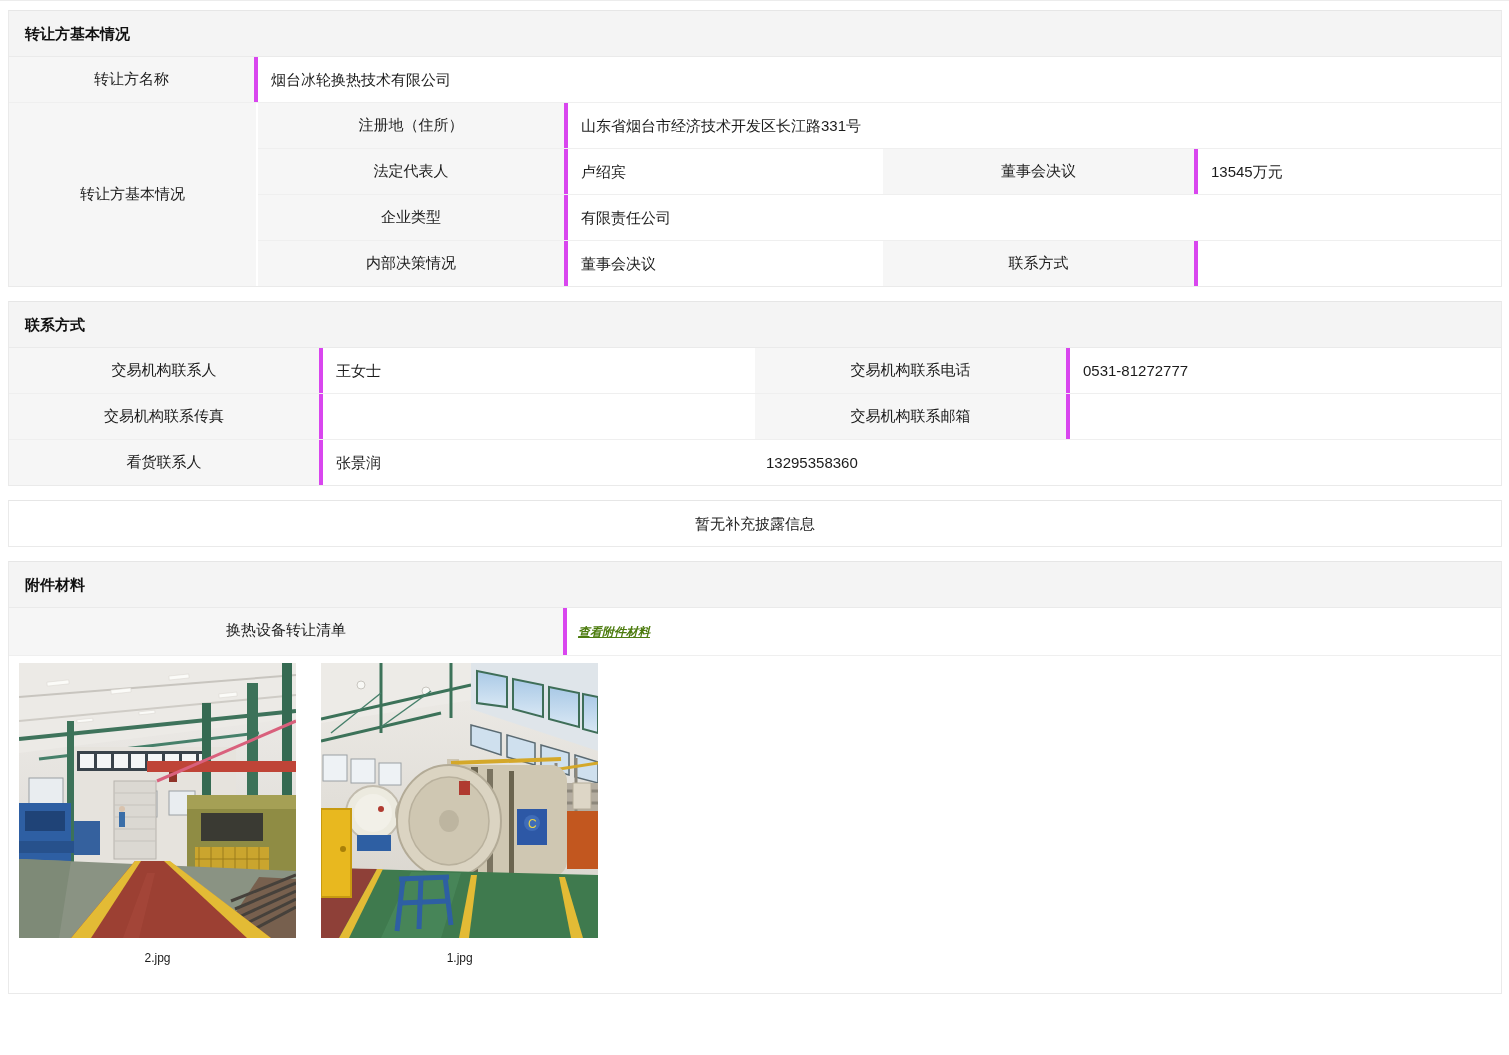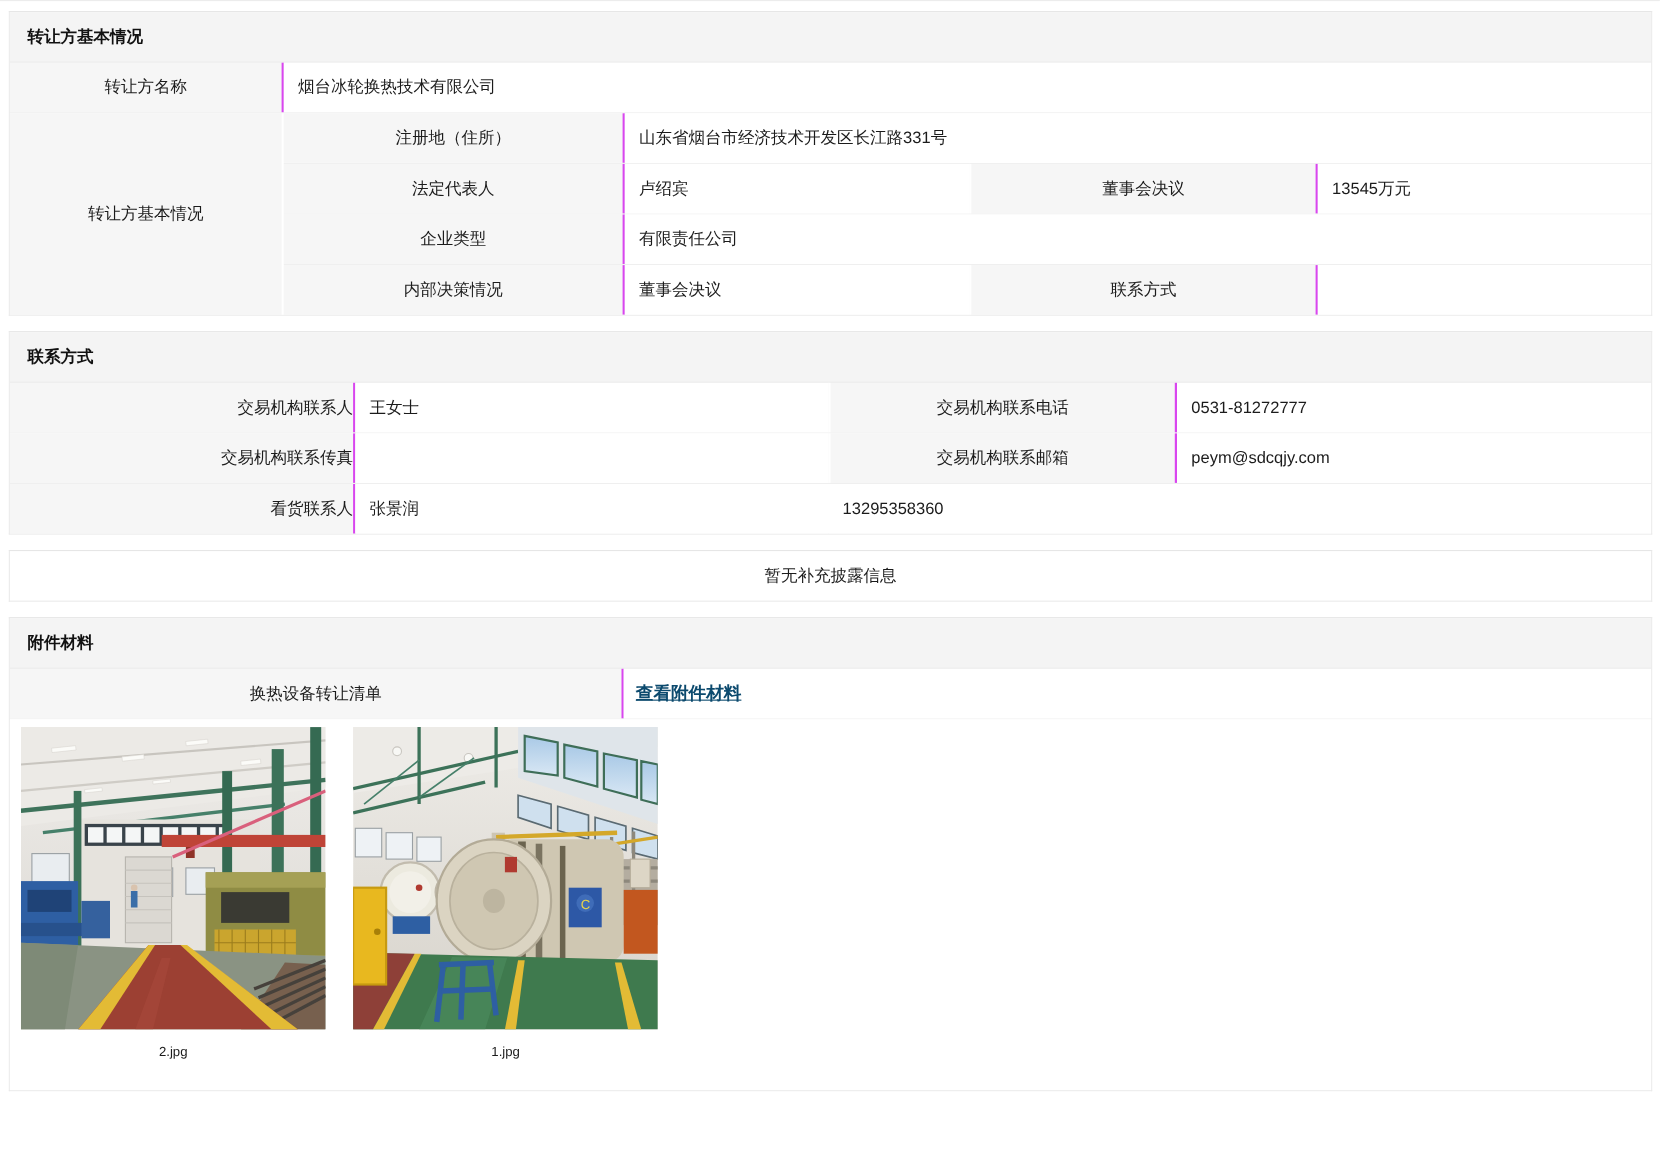--- a/index.html
+++ b/index.html
@@ -19,51 +19,51 @@
   .section-header {
     height:46px; line-height:46px; background:#f4f4f4;
     font-weight:bold; font-size:15px; padding-left:16px; color:#111;
     border-bottom:1px solid #eaeaea;
   }
   .row { display:flex; min-height:45px; border-bottom:1px solid #efefef; }
   .row:last-child { border-bottom:none; }
   .cell { line-height:45px; white-space:nowrap; overflow:hidden; }
   .label-cell {
     background:#f6f6f6; text-align:center; color:#1c1c1c;
-    border-left:2px solid #fff; border-right:2px solid #d946ef;
+    border-left:2px solid #fff; border-right:4px solid #d946ef;font-family:Liberation Serif, serif;
   }
   .label-cell:first-child { border-left:none; }
   .value-cell { background:#fff; padding-left:13px; text-align:left; }
   
   .w-colA { width:249px; flex:0 0 249px; }
   .w-colB { width:310px; flex:0 0 310px; }
   .w-val1 { width:313px; flex:0 0 313px; }
   .w-colC { width:317px; flex:0 0 317px; }
   .w-rest { flex:1 1 auto; }
   .group-row { display:flex; border-bottom:none; }
   .group-label {
     width:249px; flex:0 0 249px; background:#f6f6f6;
     display:flex; align-items:center; justify-content:center;
     border-right:2px solid #fff;
   }
   .group-subrows { flex:1 1 auto; }
   .group-subrows .row:last-child { border-bottom:none; }
   
-  .c-colA { width:314px; flex:0 0 314px;text-align:right; }
+  .c-colA { width:314px; flex:0 0 314px; }
   .c-val1 { width:430px; flex:0 0 430px; }
   .c-colB { width:317px; flex:0 0 317px; }
   
   .center-row { justify-content:center; }
   .center-row .cell { text-align:center; padding-left:0; }
   
   .att-label { width:558px; flex:0 0 558px; }
   .att-link-cell { flex:1 1 auto; line-height:45px; padding-left:11px; background:#fff; }
   .view-link {
-    color:#0c4a6e; font-weight:bold; font-size:16px;
-    text-decoration:underline; cursor:pointer;
+    color:#4d7c0f; font-weight:bold; font-size:12px;
+    text-decoration:underline; cursor:pointer;font-style:italic;
   }
   .photos { padding:7px 0 20px 10px; background:#fff; }
   .photo-item { display:inline-block; vertical-align:top; margin-right:21px; text-align:center; }
   .photo-item svg { display:block; width:277px; height:275px; cursor:pointer; }
   .photo-caption { margin-top:11px; font-size:12px; color:#1b1b1b; line-height:18px; padding-bottom:6px; }
 </style>
 </head>
 <body>
 
 <div class="page-top-divider"></div>
@@ -111,21 +111,20 @@
     <div class="row">
       <div class="cell label-cell c-colA">交易机构联系人</div>
       <div class="cell value-cell c-val1">王女士</div>
       <div class="cell label-cell c-colB">交易机构联系电话</div>
       <div class="cell value-cell w-rest">0531-81272777</div>
     </div>
     <div class="row">
       <div class="cell label-cell c-colA">交易机构联系传真</div>
       <div class="cell value-cell c-val1"></div>
       <div class="cell label-cell c-colB">交易机构联系邮箱</div>
-      <div class="cell value-cell w-rest">peym@sdcqjy.com</div>
     </div>
     <div class="row">
       <div class="cell label-cell c-colA">看货联系人</div>
       <div class="cell value-cell c-val1">张景润</div>
       <div class="cell value-cell w-rest">13295358360</div>
     </div>
   </div>
 
   <div class="section">
     <div class="row center-row">

